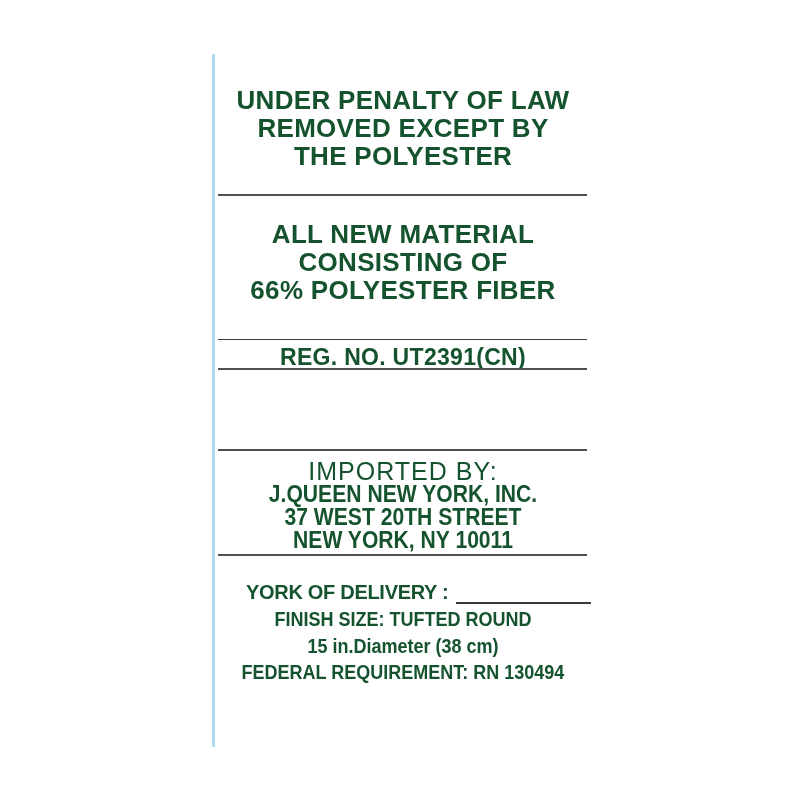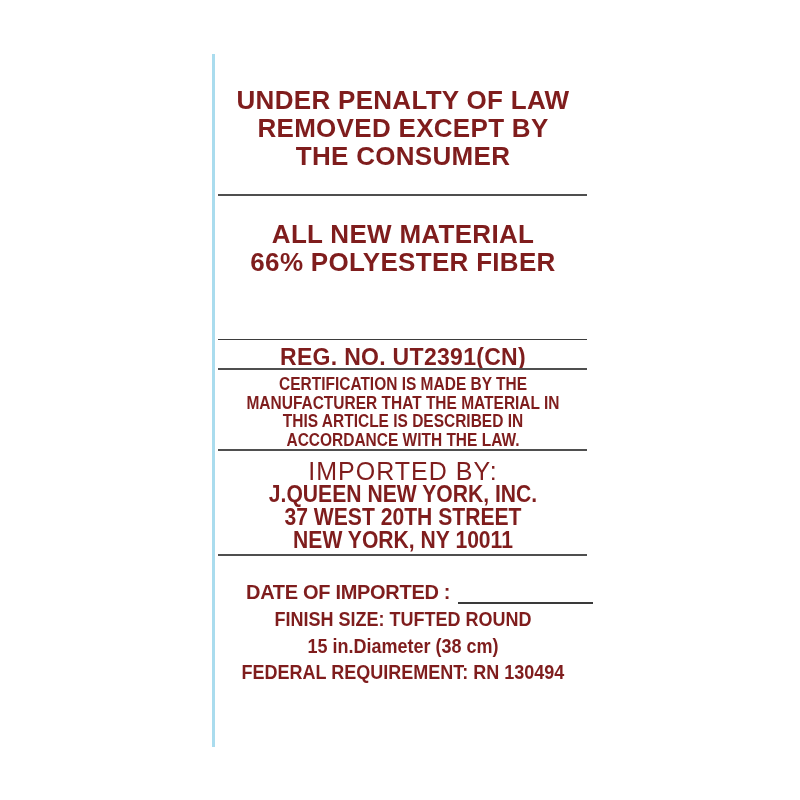--- a/index.html
+++ b/index.html
@@ -2,21 +2,21 @@
 <html><head>
 <meta charset="utf-8">
 <style>
   html, body { margin: 0; padding: 0; background: #ffffff; }
   .canvas {
     position: relative;
     width: 800px;
     height: 800px;
     background: #ffffff;
     font-family: "Liberation Sans", sans-serif;
-    color: #7f1d1d;
+    color: #14532d;
     overflow: hidden;
   }
   .vline {
     position: absolute;
     left: 212px;
     top: 54px;
     width: 3px;
     height: 693px;
     background: #aadcee;
   }
@@ -111,56 +111,51 @@
 </head>
 <body>
 
 <div class="canvas">
 
   <div class="vline"></div>
 
   <div class="tblock warning">
     <div>UNDER PENALTY OF LAW</div>
     <div>REMOVED EXCEPT BY</div>
-    <div>THE CONSUMER</div>
+    <div>THE POLYESTER</div>
   </div>
 
   <div class="rule" style="top:194px"></div>
 
   <div class="tblock material">
     <div>ALL NEW MATERIAL</div>
+    <div>CONSISTING OF</div>
     <div>66% POLYESTER FIBER</div>
   </div>
 
   <div class="rule thin" style="top:339px"></div>
 
   <div class="tblock reg">REG. NO. UT2391(CN)</div>
 
   <div class="rule" style="top:368px"></div>
 
-  <div class="tblock cert">
-    <div>CERTIFICATION IS MADE BY THE</div>
-    <div>MANUFACTURER THAT THE MATERIAL IN</div>
-    <div>THIS ARTICLE IS DESCRIBED IN</div>
-    <div>ACCORDANCE WITH THE LAW.</div>
-  </div>
 
   <div class="rule" style="top:449px"></div>
 
   <div class="tblock importer-heading">IMPORTED BY:</div>
   <div class="tblock address">
     <div>J.QUEEN NEW YORK, INC.</div>
     <div>37 WEST 20TH STREET</div>
     <div>NEW YORK, NY 10011</div>
   </div>
 
   <div class="rule" style="top:554px"></div>
 
   <div class="delivery-row">
-    <span>DATE OF IMPORTED :</span>
+    <span>YORK OF DELIVERY :</span>
     <span class="delivery-blank"></span>
   </div>
 
   <div class="tblock bottomline finish">
     <div>FINISH SIZE: TUFTED ROUND</div>
   </div>
   <div class="tblock bottomline dimensions">
     <div>15 in.Diameter (38 cm)</div>
   </div>
   <div class="tblock bottomline federal">

